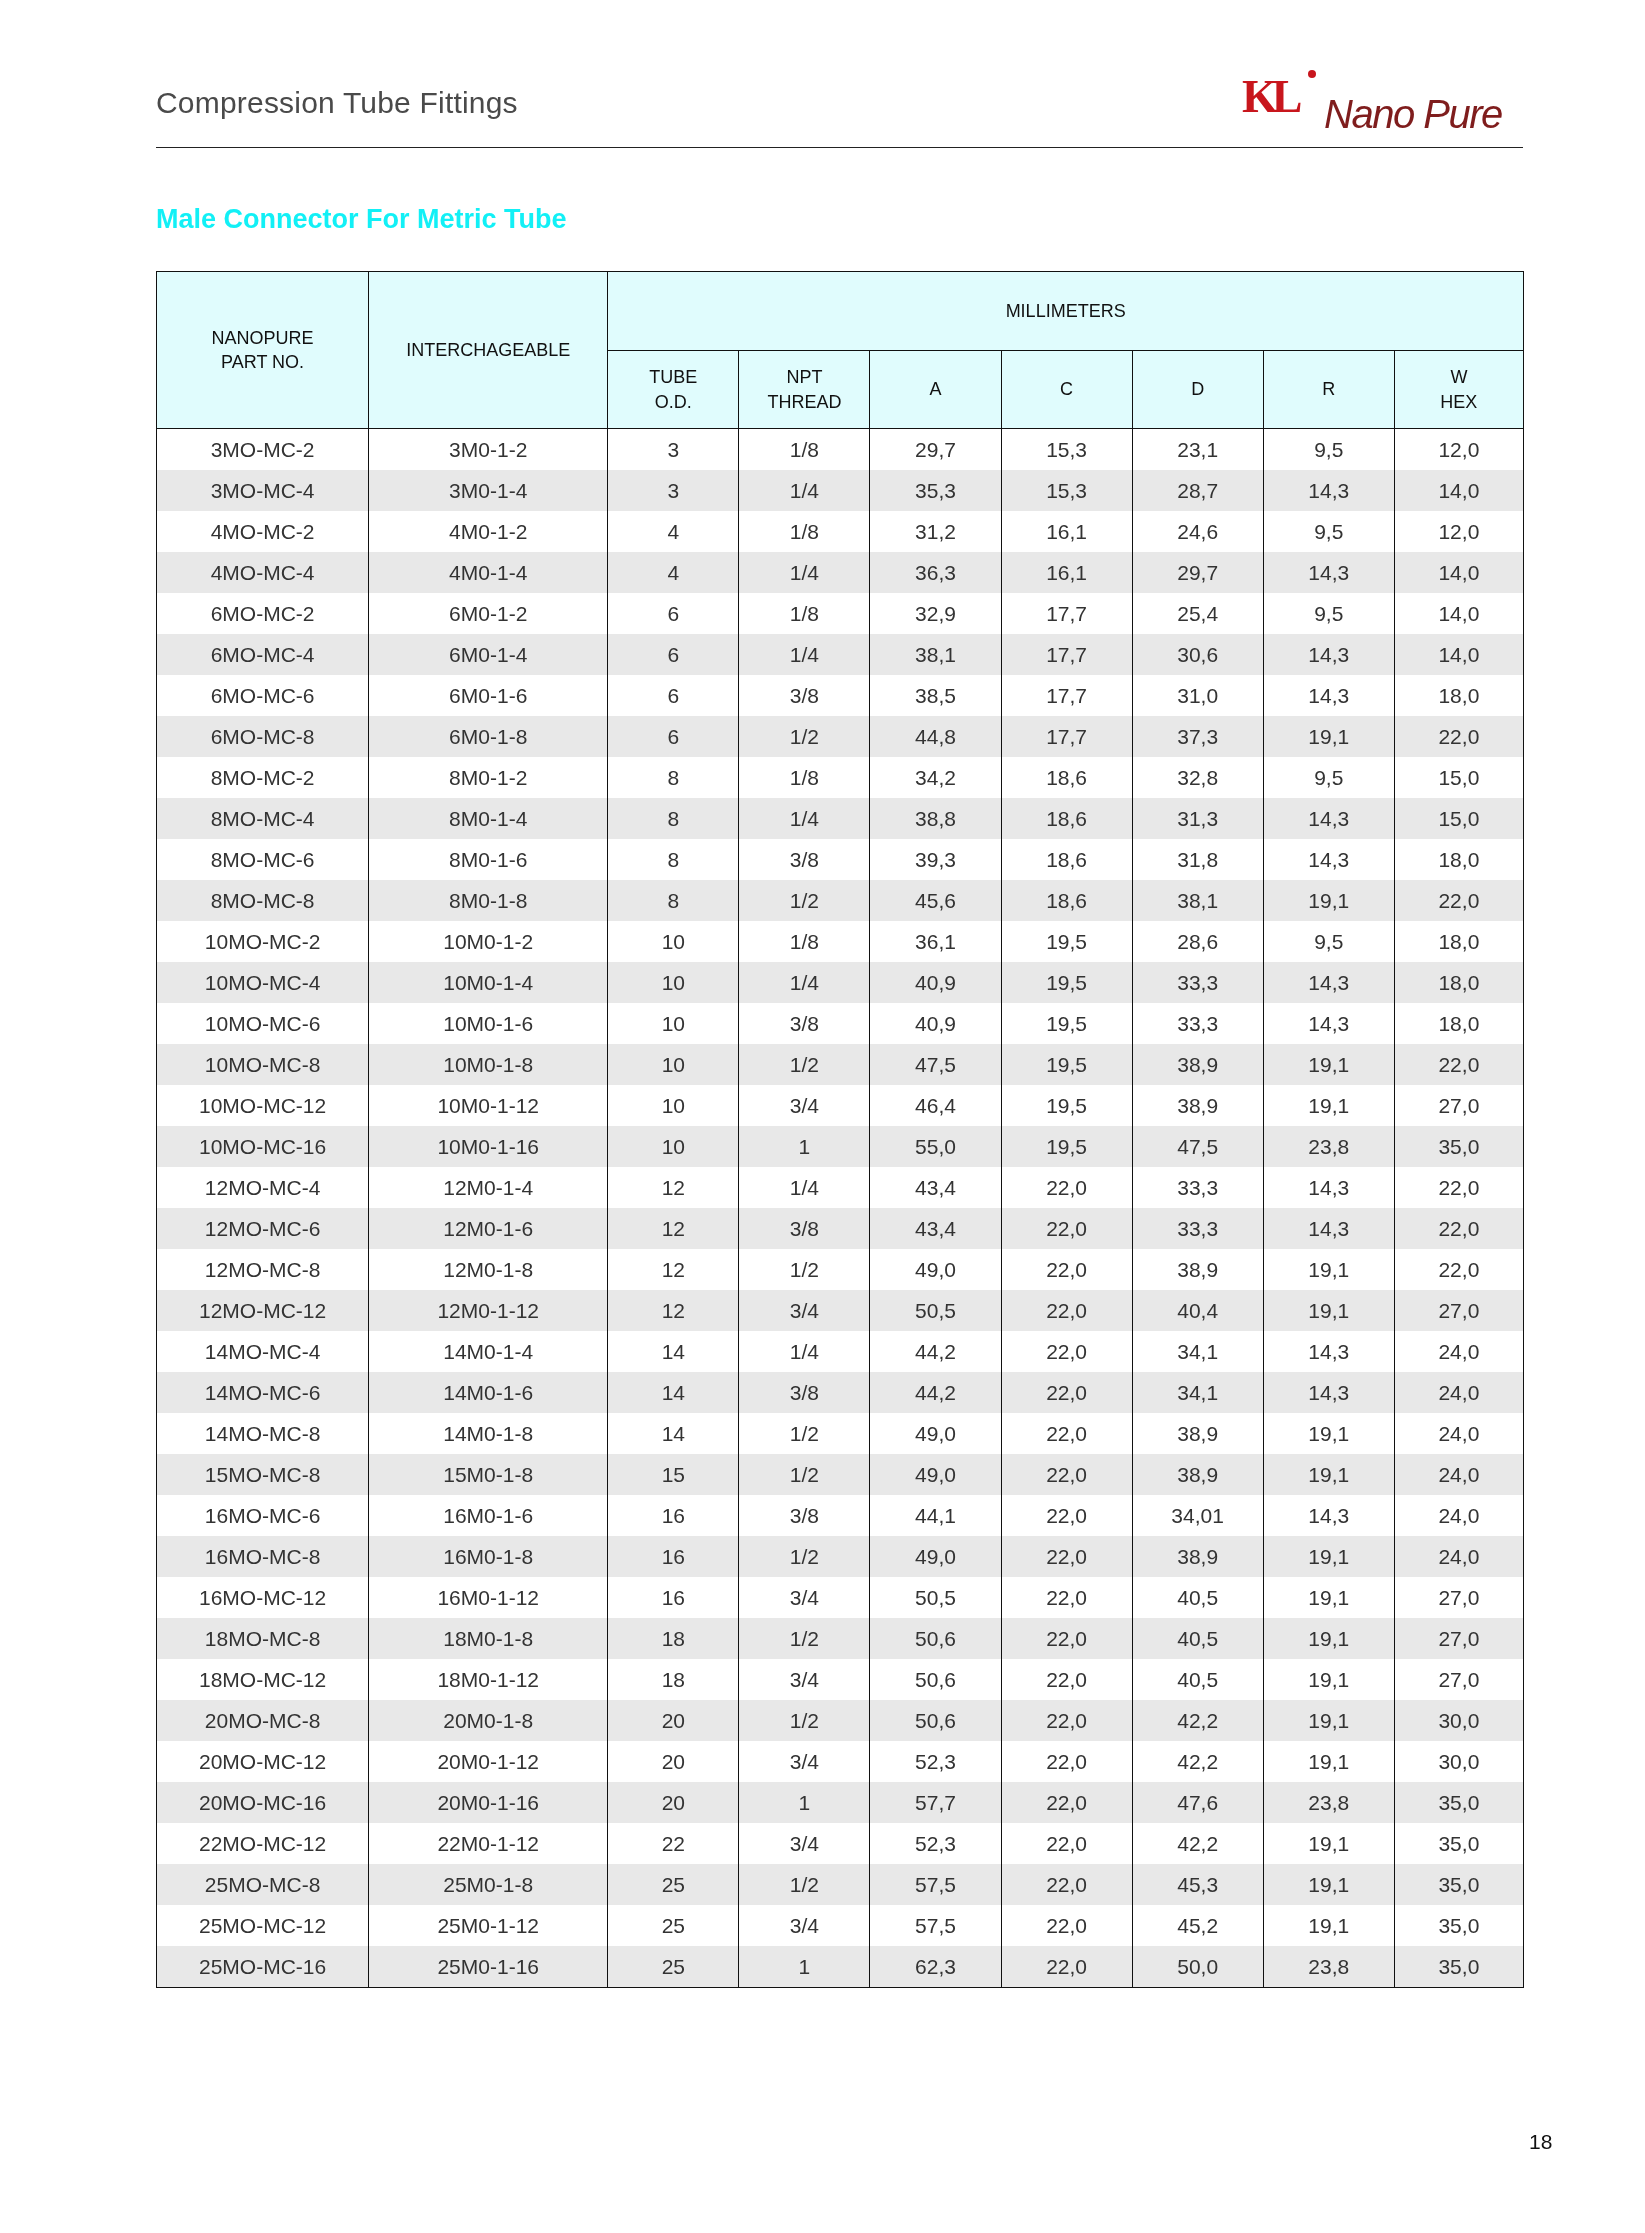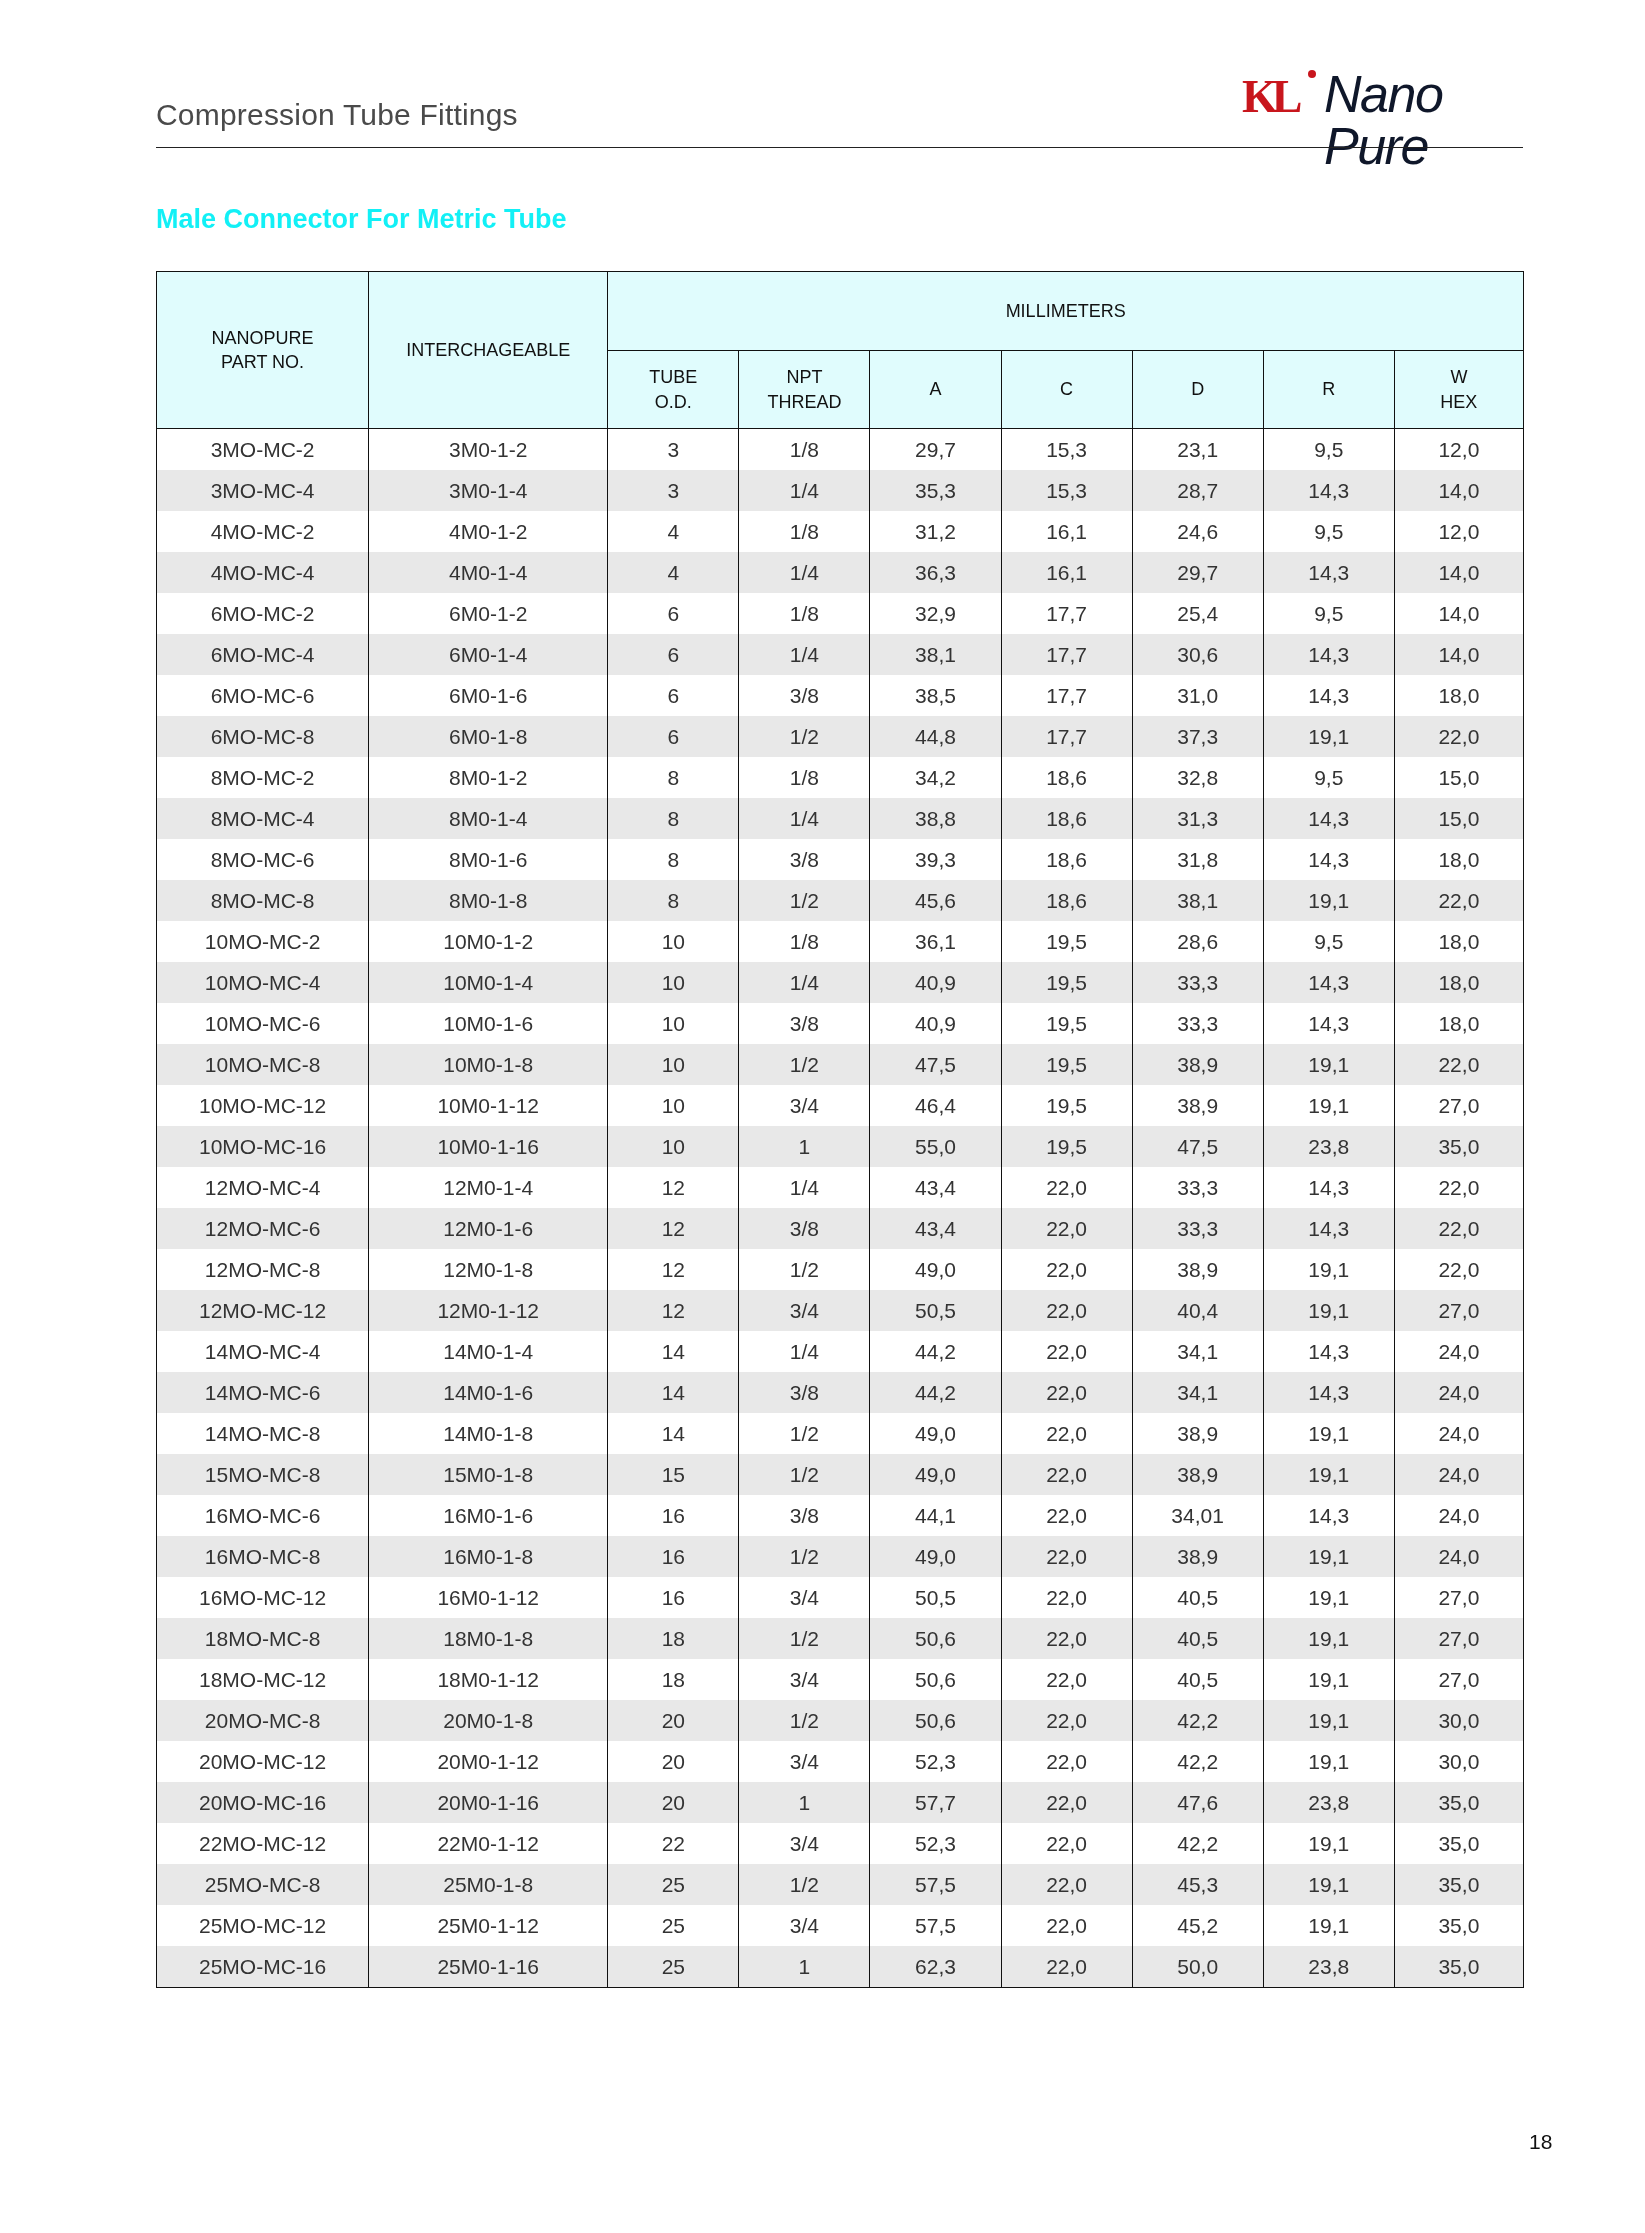--- a/index.html
+++ b/index.html
@@ -1,28 +1,28 @@
 <!DOCTYPE html>
 <html><head>
 <meta charset="utf-8">
 <style>
   html, body { margin:0; padding:0; background:#ffffff; }
   body { width:1646px; height:2234px; position:relative; overflow:hidden;
          font-family:"Liberation Sans", "DejaVu Sans", sans-serif; color:#222; }
-  .doc-title { position:absolute; left:156px; top:98px; font-size:30px; color:#4a4a4a;
+  .doc-title { position:absolute; left:156px; top:86px; font-size:30px; color:#4a4a4a;
                font-weight:normal; letter-spacing:0.2px; }
   .header-rule { position:absolute; left:156px; top:147px; width:1367px; height:0;
                  border-top:1.5px solid #222; }
   .logo { position:absolute; left:1242px; top:68px; height:68px; width:289px; }
   .logo-kl { position:absolute; left:0; top:6px; font-size:46px; font-weight:bold;
              color:#c8161d; font-family:Liberation Serif, serif; letter-spacing:-6px; line-height:1; }
   .logo-dot { position:absolute; left:66px; top:2px; width:8px; height:8px; border-radius:50%;
               background:#c8161d; }
-  .logo-text { position:absolute; left:82px; top:0; font-size:52px; font-style:italic;
-               color:#0f172a; letter-spacing:-1.5px; line-height:1; }
+  .logo-text { position:absolute; left:82px; top:26px; font-size:40px; font-style:italic;
+               color:#7f1d1d; letter-spacing:-1.5px; line-height:1; }
   .section-title { position:absolute; left:156px; top:204px; font-size:27px; font-weight:bold;
                    color:#12f0f6; margin:0; }
   table.spec { position:absolute; left:156px; top:271px; width:1368px; border-collapse:collapse;
                table-layout:fixed; font-size:21px; }
   table.spec th, table.spec td { border-left:1.5px solid #111; border-right:1.5px solid #111;
                text-align:center; vertical-align:middle; padding:0; }
   table.spec thead th { background:#e0fcfd; color:#111; font-weight:normal; font-size:18px;
                border:1.5px solid #111; line-height:1.35; }
   table.spec thead tr.h1 th { height:78px; }
   table.spec thead tr.h2 th { height:77px; }

